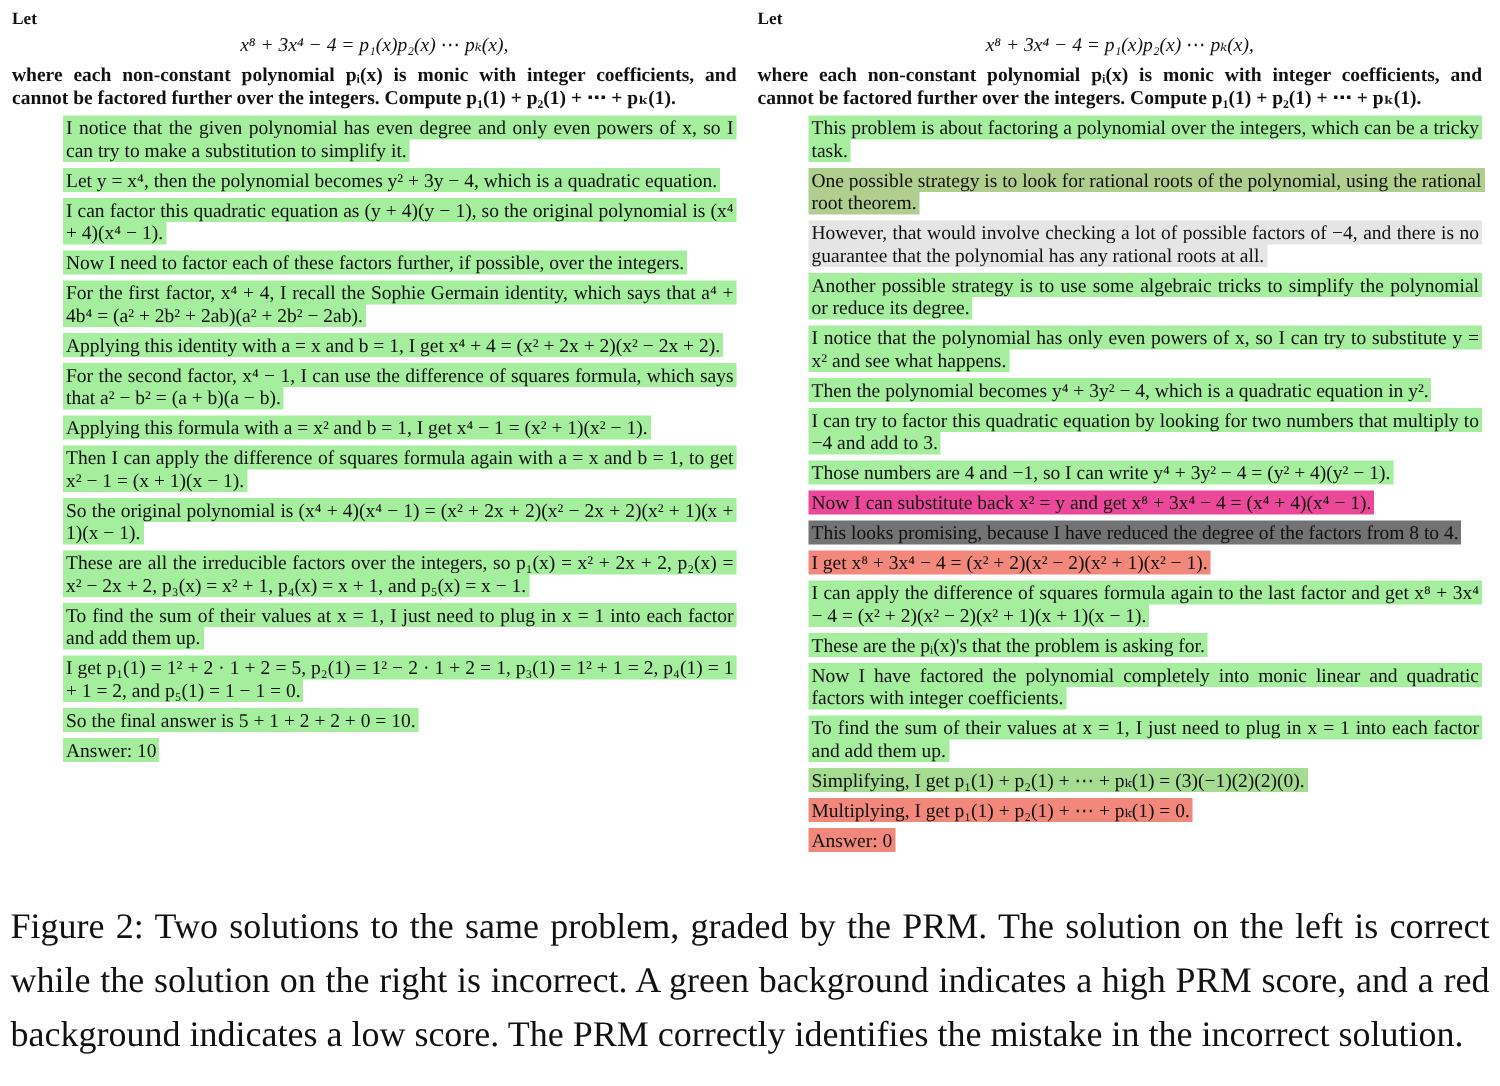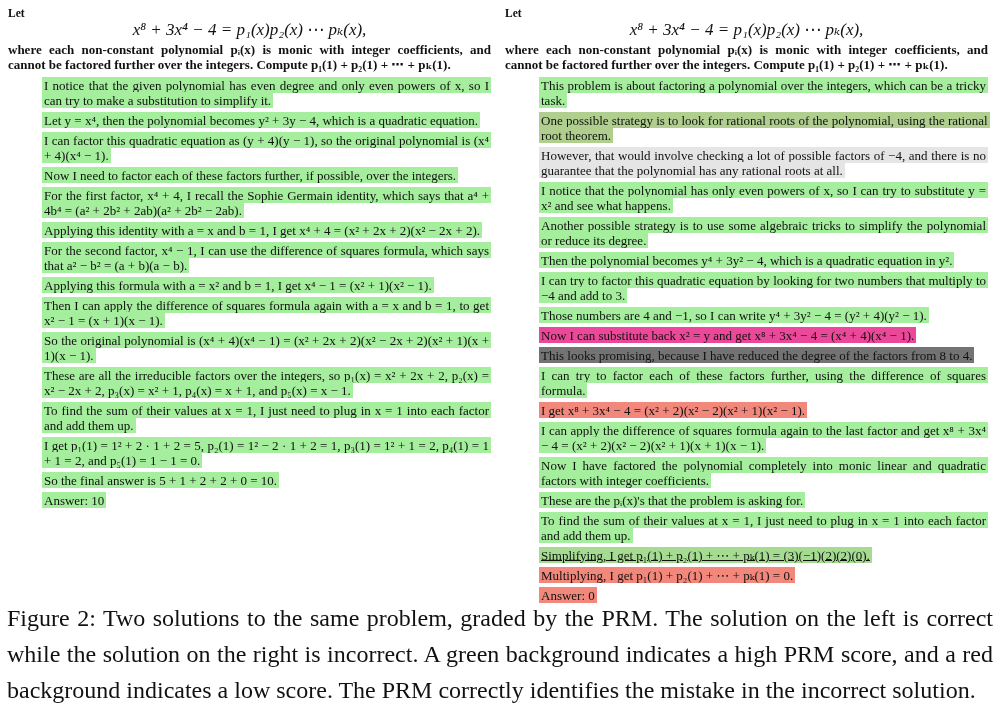--- a/index.html
+++ b/index.html
@@ -23,21 +23,21 @@
   #col-left  { left: 8px; }
   #col-right { left: 505px; }
 
   .lead {
     font-weight: bold;
     font-size: 11.5px;
     line-height: 14px;
   }
   .equation {
     text-align: center;
-    font-size: 17px;
+    font-size: 13px;
     font-style: italic;
     line-height: 14px;
     margin: 3px 0 5px 0;
   }
   .statement {
     font-weight: bold;
     font-size: 13px;
     line-height: 15px;
     text-align: justify;
     margin-bottom: 4px;
@@ -90,31 +90,30 @@
 </div>
 
 <div class="column" id="col-right">
   <div class="lead">Let</div>
   <div class="equation">x⁸ + 3x⁴ − 4 = p₁(x)p₂(x) ⋯ pₖ(x),</div>
   <div class="statement">where each non-constant polynomial pᵢ(x) is monic with integer coefficients, and cannot be factored further over the integers. Compute p₁(1) + p₂(1) + ⋯ + pₖ(1).</div>
 
   <div class="step"><span class="hl" style="background-color: rgb(165, 238, 157);">This problem is about factoring a polynomial over the integers, which can be a tricky task.</span></div>
   <div class="step"><span class="hl" style="background-color: rgb(176, 207, 142);">One possible strategy is to look for rational roots of the polynomial, using the rational root theorem.</span></div>
   <div class="step"><span class="hl" style="background-color: #e5e5e5;">However, that would involve checking a lot of possible factors of −4, and there is no guarantee that the polynomial has any rational roots at all.</span></div>
+  <div class="step"><span class="hl" style="background-color: rgb(165, 238, 157);">Another possible strategy is to use some algebraic tricks to simplify the polynomial or reduce its degree.</span></div>
   <div class="step"><span class="hl" style="background-color: rgb(165, 238, 157);">I notice that the polynomial has only even powers of x, so I can try to substitute y = x² and see what happens.</span></div>
-  <div class="step"><span class="hl" style="background-color: rgb(165, 238, 157);">Another possible strategy is to use some algebraic tricks to simplify the polynomial or reduce its degree.</span></div>
   <div class="step"><span class="hl" style="background-color: rgb(165, 238, 157);">Then the polynomial becomes y⁴ + 3y² − 4, which is a quadratic equation in y².</span></div>
   <div class="step"><span class="hl" style="background-color: rgb(165, 238, 157);">I can try to factor this quadratic equation by looking for two numbers that multiply to −4 and add to 3.</span></div>
   <div class="step"><span class="hl" style="background-color: rgb(165, 238, 157);">Those numbers are 4 and −1, so I can write y⁴ + 3y² − 4 = (y² + 4)(y² − 1).</span></div>
   <div class="step"><span class="hl" style="background-color: #ec4899;">Now I can substitute back x² = y and get x⁸ + 3x⁴ − 4 = (x⁴ + 4)(x⁴ − 1).</span></div>
   <div class="step"><span class="hl" style="background-color: #737373;">This looks promising, because I have reduced the degree of the factors from 8 to 4.</span></div>
-  <div class="step"><span class="hl" style="background-color: rgb(165, 238, 157);">I can try to factor each of these factors further, using the difference of squares formula.</span></div>
   <div class="step"><span class="hl" style="background-color: rgb(241, 136, 123);">I get x⁸ + 3x⁴ − 4 = (x² + 2)(x² − 2)(x² + 1)(x² − 1).</span></div>
   <div class="step"><span class="hl" style="background-color: rgb(165, 238, 157);">I can apply the difference of squares formula again to the last factor and get x⁸ + 3x⁴ − 4 = (x² + 2)(x² − 2)(x² + 1)(x + 1)(x − 1).</span></div>
+  <div class="step"><span class="hl" style="background-color: rgb(165, 238, 157);">These are the pᵢ(x)'s that the problem is asking for.</span></div>
   <div class="step"><span class="hl" style="background-color: rgb(165, 238, 157);">Now I have factored the polynomial completely into monic linear and quadratic factors with integer coefficients.</span></div>
-  <div class="step"><span class="hl" style="background-color: rgb(165, 238, 157);">These are the pᵢ(x)'s that the problem is asking for.</span></div>
   <div class="step"><span class="hl" style="background-color: rgb(165, 238, 157);">To find the sum of their values at x = 1, I just need to plug in x = 1 into each factor and add them up.</span></div>
-  <div class="step"><span class="hl" style="background-color: rgb(166, 219, 146); text-decoration: underline;">Simplifying, I get p₁(1) + p₂(1) + ⋯ + pₖ(1) = (3)(−1)(2)(2)(0).</span></div>
+  <div class="step"><span class="hl" style="background-color: rgb(166, 219, 146);">Simplifying, I get p₁(1) + p₂(1) + ⋯ + pₖ(1) = (3)(−1)(2)(2)(0).</span></div>
   <div class="step"><span class="hl" style="background-color: rgb(241, 136, 123);">Multiplying, I get p₁(1) + p₂(1) + ⋯ + pₖ(1) = 0.</span></div>
   <div class="step"><span class="hl" style="background-color: rgb(241, 136, 123);">Answer: 0</span></div>
 </div>
 
 <div class="caption">Figure 2: Two solutions to the same problem, graded by the PRM. The solution on the left is correct while the solution on the right is incorrect.  A green background indicates a high PRM score, and a red background indicates a low score. The PRM correctly identifies the mistake in the incorrect solution.</div>
 
 </body></html>

